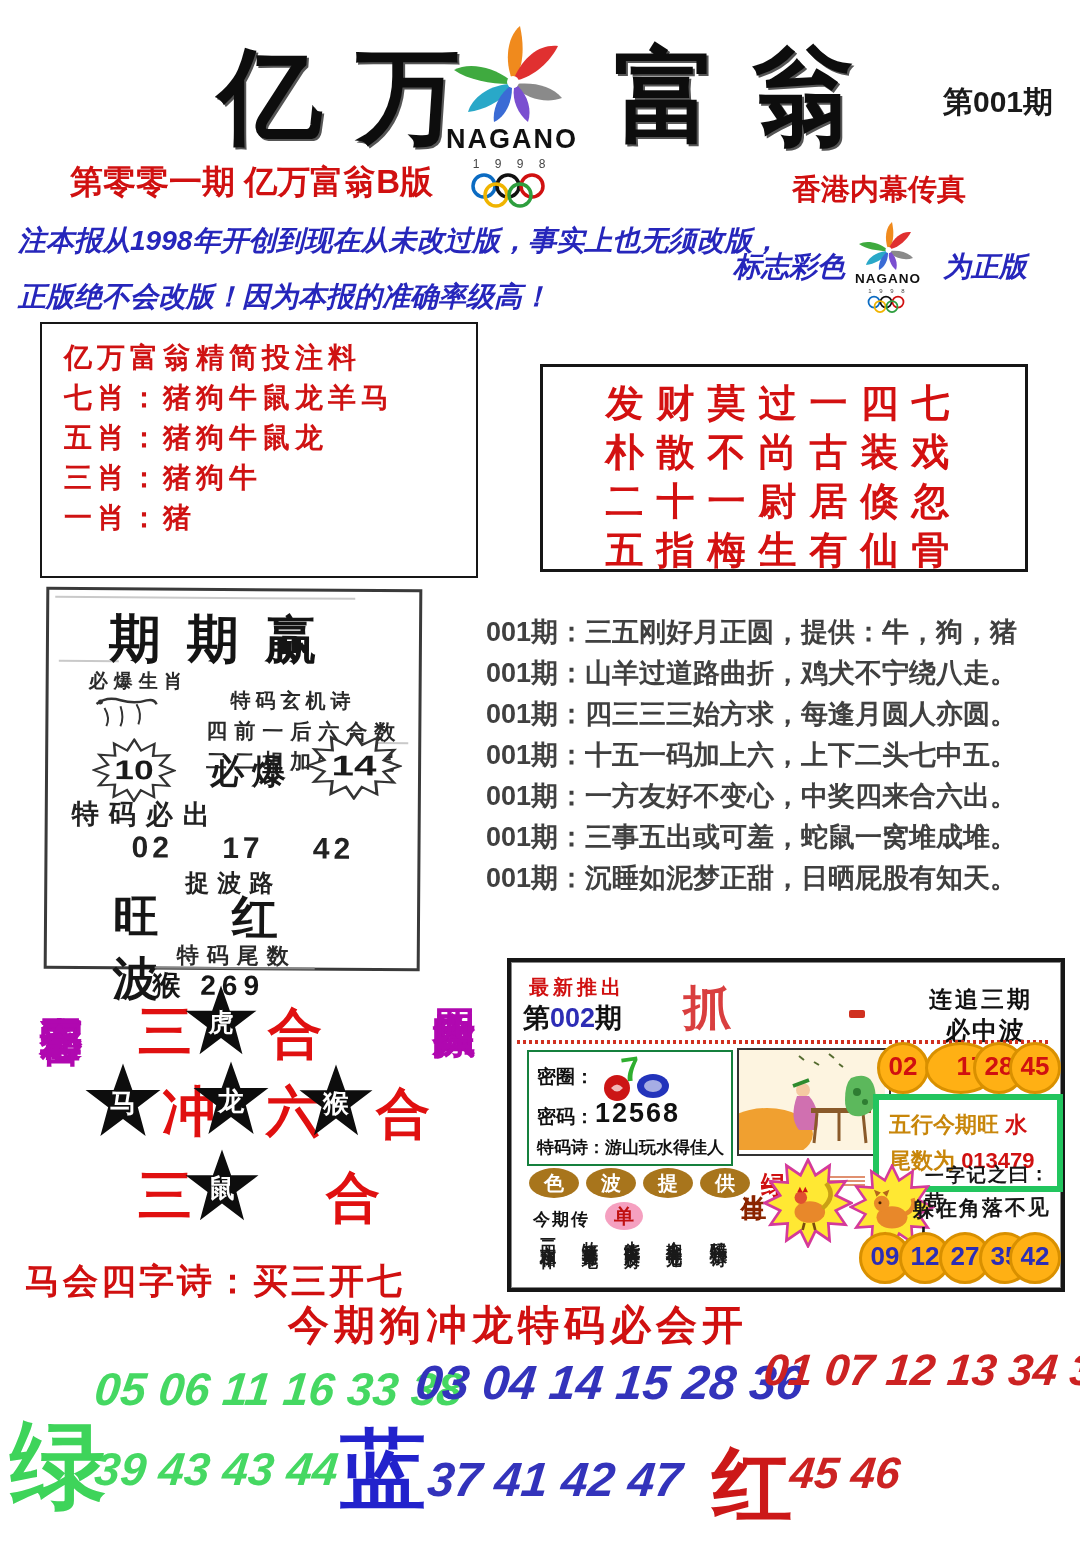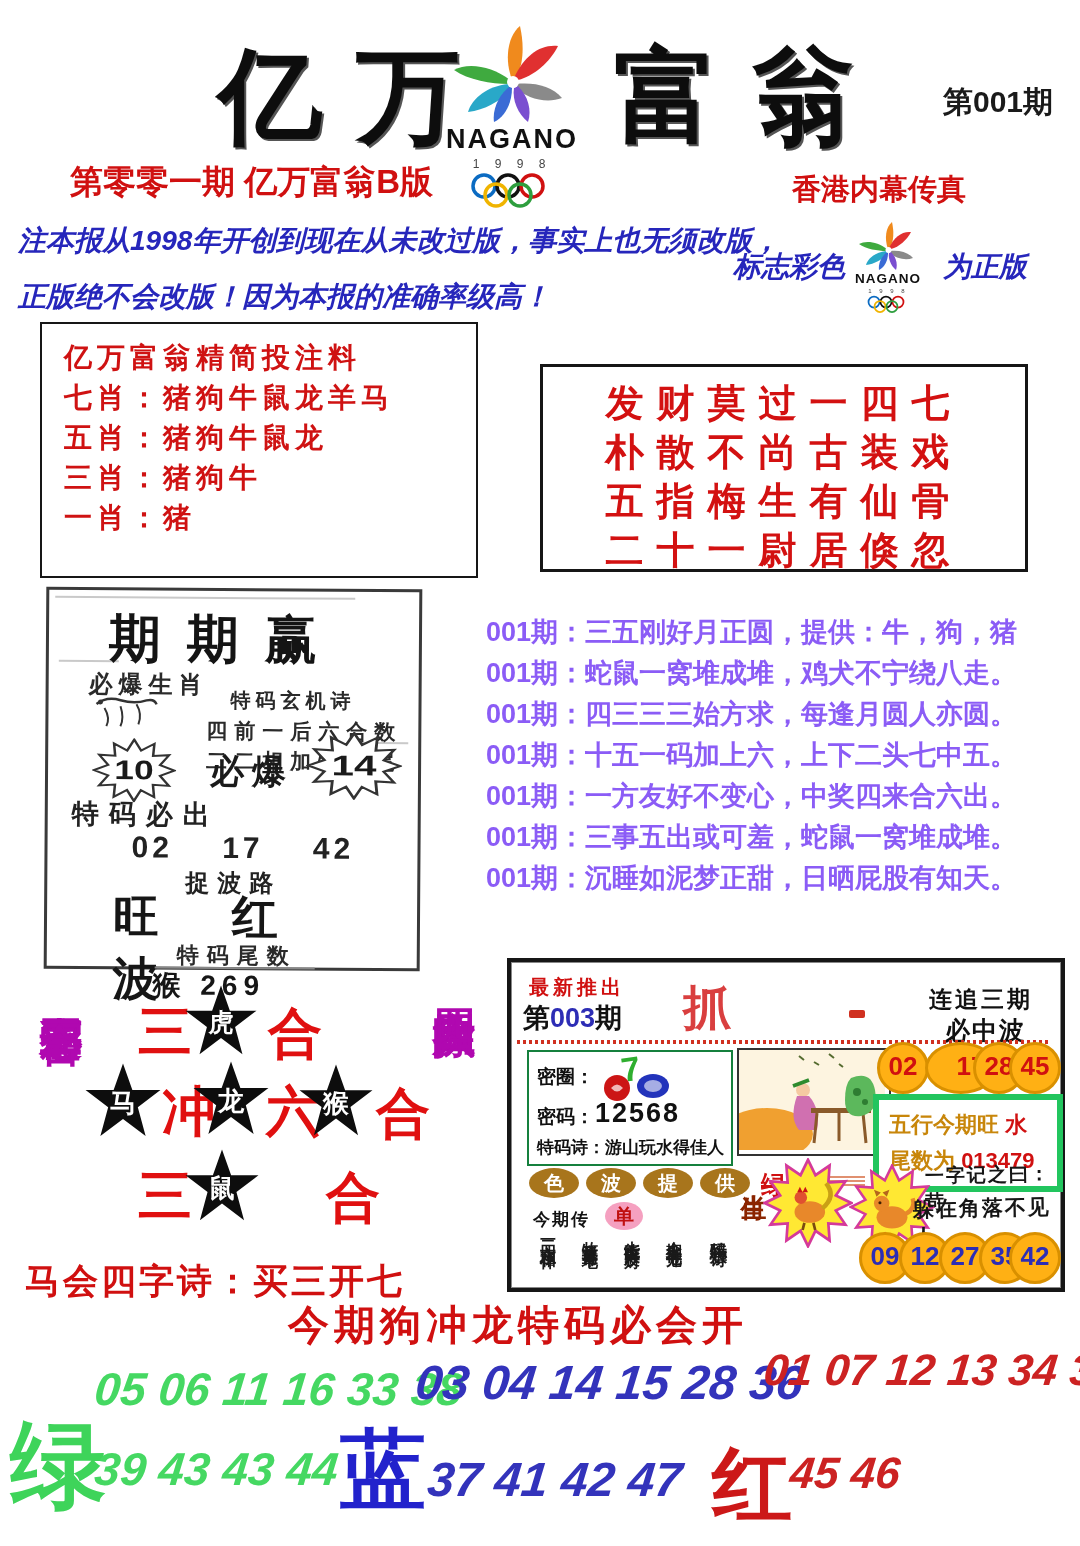--- a/index.html
+++ b/index.html
@@ -21,21 +21,21 @@
   .edition{font-size:33px;}
   .note{font-size:28px;font-style:italic;font-weight:bold;color:#2626bb;}
   
   .box{position:absolute;border:3px solid #161616;background:#fff;}
   .zbox-line{font-size:28px;font-weight:bold;color:#cf1212;letter-spacing:5px;line-height:40px;white-space:nowrap;}
   .poem-line{font-size:38px;font-weight:bold;color:#d31111;letter-spacing:13px;line-height:49px;text-align:center;white-space:nowrap;}
   
   .scan{color:#1c1c1c;}
   .scanline{position:absolute;background:#c9c9c9;height:2px;}
   
-  .tip{font-size:27px;font-weight:bold;color:#8b5cf6;white-space:nowrap;line-height:41px;}
+  .tip{font-size:27px;font-weight:bold;color:#404040;white-space:nowrap;line-height:41px;}
   
   .starword{font-size:54px;font-weight:bold;color:#e01010;}
   
   .hand{font-style:italic;font-weight:bold;transform:skewX(-6deg);white-space:nowrap;}
   .circle{position:absolute;width:46px;height:46px;border-radius:50%;background:#ffb014;
           border:3px solid #d99000;text-align:center;line-height:42px;font-size:26px;font-weight:bold;}
   .oval{position:absolute;width:50px;height:30px;border-radius:50%;background:#a8751c;
         color:#fff;text-align:center;line-height:30px;font-size:20px;font-weight:bold;}
   .dashred{position:absolute;height:4px;background:repeating-linear-gradient(90deg,#d03020 0 3px,rgba(255,255,255,0) 3px 6px);}
   .vcol{position:absolute;writing-mode:vertical-rl;text-orientation:upright;font-size:16px;font-weight:bold;color:#1a1a1a;letter-spacing:2px;}
@@ -95,30 +95,30 @@
     <div class="zbox-line" style="margin:14px 0 0 22px;">亿万富翁精简投注料</div>
     <div class="zbox-line" style="margin-left:22px;">七肖：猪狗牛鼠龙羊马</div>
     <div class="zbox-line" style="margin-left:22px;">五肖：猪狗牛鼠龙</div>
     <div class="zbox-line" style="margin-left:22px;">三肖：猪狗牛</div>
     <div class="zbox-line" style="margin-left:22px;">一肖：猪</div>
   </div>
 
   <div class="box" style="left:540px;top:364px;width:482px;height:202px;">
     <div class="poem-line" style="margin-top:12px;">发财莫过一四七</div>
     <div class="poem-line">朴散不尚古装戏</div>
+    <div class="poem-line">二十一尉居倏忽</div>
     <div class="poem-line">五指梅生有仙骨</div>
-    <div class="poem-line">二十一尉居倏忽</div>
   </div>
 
   <div class="box scan" style="left:45px;top:588px;width:370px;height:376px;border-color:#3a3a3a;transform:rotate(0.4deg);">
     <div class="scanline" style="left:6px;top:6px;width:300px;"></div>
     <div class="scanline" style="left:10px;top:70px;width:60px;"></div>
     <div class="scanline" style="left:300px;top:150px;width:60px;"></div>
     <div class="abs bold" style="left:60px;top:14px;font-size:52px;letter-spacing:26px;color:#141414;">期期赢</div>
-    <div class="abs bold" style="left:40px;top:78px;font-size:24px;letter-spacing:6px;color:#2a2a2a;">必爆生肖</div>
+    <div class="abs bold" style="left:40px;top:78px;font-size:19px;letter-spacing:6px;color:#2a2a2a;">必爆生肖</div>
     <div class="abs bold" style="left:182px;top:96px;font-size:20px;letter-spacing:5px;color:#2a2a2a;">特码玄机诗</div>
 
     <svg class="abs" style="left:42px;top:100px;" width="70" height="44" viewBox="0 0 70 44">
       <path d="M6,14 q10,-8 24,-4 q14,4 26,0 q8,-2 10,4" fill="none" stroke="#333" stroke-width="2.5"></path>
       <path d="M14,18 q6,10 2,18 M30,16 q4,12 0,20 M46,14 q6,10 2,20" fill="none" stroke="#333" stroke-width="2"></path>
       <circle cx="10" cy="12" r="2.5" fill="#333"></circle>
     </svg>
     <div class="abs bold" style="left:158px;top:126px;font-size:21px;letter-spacing:7px;color:#2a2a2a;">四前一后六合数</div>
     <div class="abs bold" style="left:158px;top:156px;font-size:21px;letter-spacing:7px;color:#2a2a2a;">二二相加特中尾</div>
 
@@ -134,21 +134,21 @@
     <div class="abs bold" style="left:24px;top:206px;font-size:27px;letter-spacing:10px;color:#222;">特码必出</div>
     <div class="abs bold" style="left:84px;top:240px;font-size:30px;letter-spacing:4px;color:#222;white-space:pre;">02    17    42</div>
     <div class="abs bold" style="left:138px;top:276px;font-size:24px;letter-spacing:8px;color:#222;">捉波路</div>
     <div class="abs bold" style="left:66px;top:296px;font-size:46px;letter-spacing:30px;color:#161616;">旺 红 波</div>
     <div class="abs bold" style="left:130px;top:350px;font-size:22px;letter-spacing:8px;color:#2a2a2a;">特码尾数</div>
     <div class="abs bold" style="left:108px;top:340px;width:160px;border-bottom:2px solid #888;height:36px;"></div>
     <div class="abs bold" style="left:106px;top:342px;font-size:28px;letter-spacing:6px;color:#161616;margin-top:34px;">猴  269</div>
   </div>
 
   <div class="abs tip" style="left:486px;top:612px;">001期：三五刚好月正圆，提供：牛，狗，猪</div>
-  <div class="abs tip" style="left:486px;top:653px;">001期：蛇鼠一窝堆成堆，鸡犬不宁绕八走。</div>
+  <div class="abs tip" style="left:486px;top:653px;">001期：山羊过道路曲折，鸡犬不宁绕八走。</div>
   <div class="abs tip" style="left:486px;top:694px;">001期：四三三三始方求，每逢月圆人亦圆。</div>
   <div class="abs tip" style="left:486px;top:735px;">001期：十五一码加上六，上下二头七中五。</div>
   <div class="abs tip" style="left:486px;top:776px;">001期：一方友好不变心，中奖四来合六出。</div>
   <div class="abs tip" style="left:486px;top:817px;">001期：三事五出或可羞，蛇鼠一窝堆成堆。</div>
   <div class="abs tip" style="left:486px;top:858px;">001期：沉睡如泥梦正甜，日晒屁股有知天。</div>
 
   <div class="abs vert purple bold" style="left:33px;top:982px;font-size:43px;height:280px;letter-spacing:1px;">中彩还需三三合</div>
   <div class="abs vert purple bold" style="left:426px;top:976px;font-size:43px;height:300px;letter-spacing:1px;">四六自大执除四</div>
 
   <div class="abs starword" style="left:138px;top:996px;">三</div>
@@ -177,21 +177,21 @@
   <div class="abs starword" style="left:138px;top:1160px;">三</div>
   <svg class="abs" style="left:184px;top:1148px;" width="76" height="76" viewBox="0 0 100 100">
     <polygon points="50,2 62,36 98,36 69,58 79,95 50,73 21,95 31,58 2,36 38,36" fill="#0d0d0d"></polygon>
     <text x="50" y="64" text-anchor="middle" font-size="34" font-weight="bold" fill="#fff">鼠</text>
   </svg>
   <div class="abs starword" style="left:326px;top:1162px;">合</div>
 
   <div class="box" style="left:507px;top:958px;width:550px;height:326px;border-width:4px;box-shadow:0 0 0 1px #888 inset;">
     <div class="abs red bold" style="left:18px;top:12px;font-size:20px;letter-spacing:4px;">最新推出</div>
     <div class="abs" style="left:12px;top:38px;font-size:27px;font-weight:bold;">
-      <span class="black">第</span><span class="blue">003</span><span class="black">期</span>
+      <span class="black">第</span><span class="blue">002</span><span class="black">期</span>
     </div>
     <div class="abs red bold" style="left:172px;top:14px;font-size:48px;opacity:0.8;">抓</div>
     <div class="abs" style="left:338px;top:48px;width:16px;height:8px;background:#d03020;border-radius:2px;"></div>
     <div class="abs black bold" style="left:418px;top:22px;font-size:23px;letter-spacing:3px;">连追三期</div>
     <div class="abs black bold" style="left:434px;top:52px;font-size:25px;letter-spacing:2px;">必中波</div>
     <div class="dashred" style="left:6px;top:78px;width:532px;"></div>
 
     <div class="abs" style="left:16px;top:88px;width:202px;height:112px;border:2px solid #15803d;">
       <div class="abs black bold" style="left:8px;top:12px;font-size:19px;">密圈：</div>
       <svg class="abs" style="left:66px;top:0px;" width="90" height="52" viewBox="0 0 90 52">

